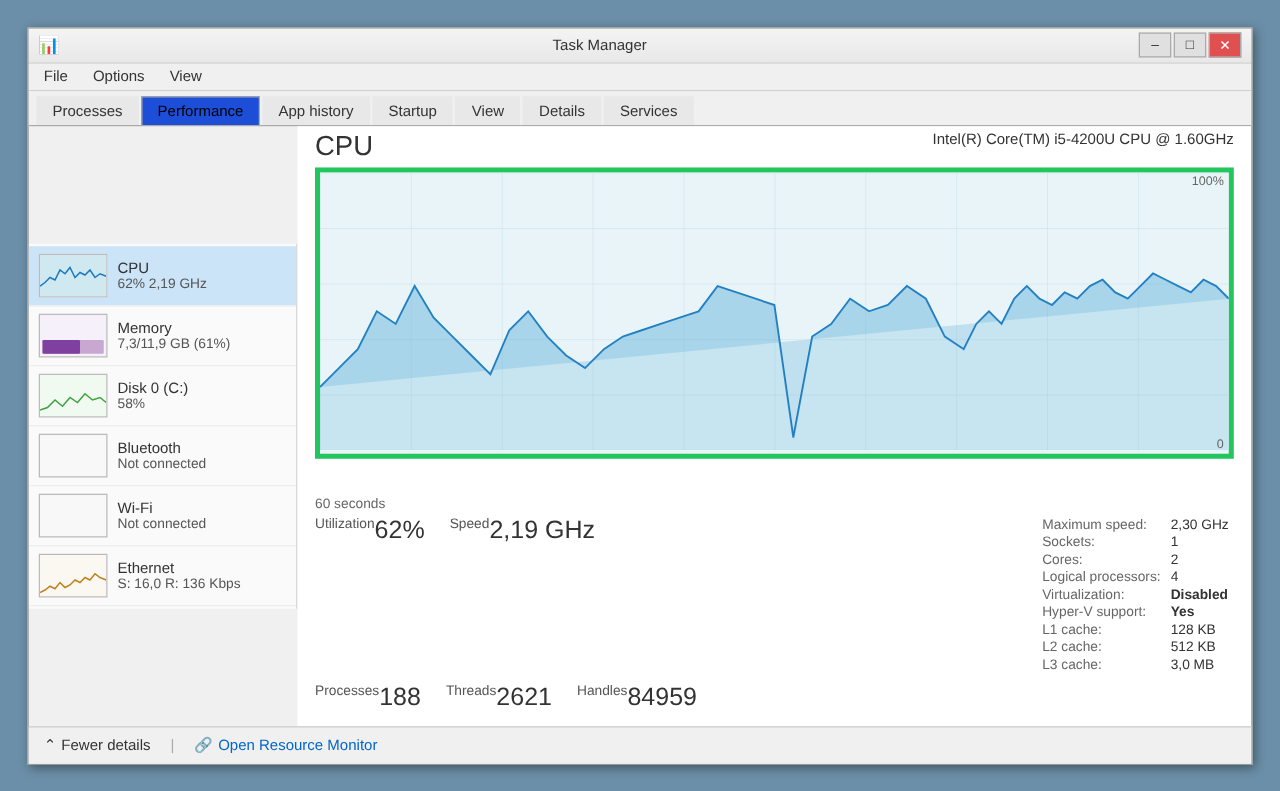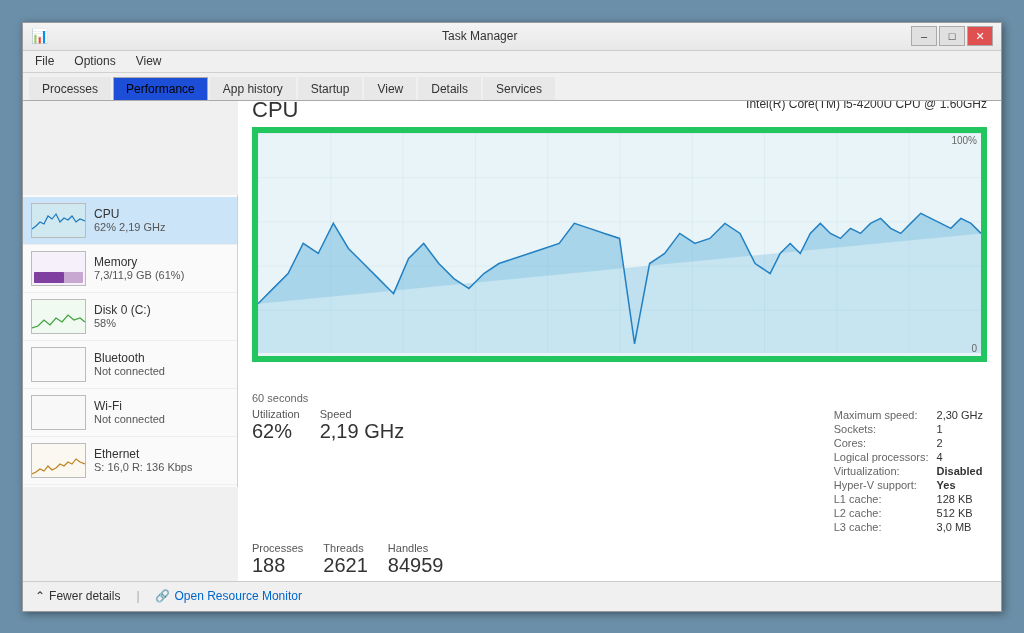--- a/index.html
+++ b/index.html
@@ -165,21 +165,21 @@
       color: #333;
       text-align: right;
     }
     .chart-label {
       font-size: 11px;
       color: #666;
       margin-bottom: 2px;
     }
     .chart-container {
       flex: 1;
-      border: 6px solid #22c55e;
+      border: 4px solid #22c55e;
       background: #e8f4f8;
       position: relative;
       margin-bottom: 6px;
     }
     .chart-y-max {
       position: absolute;
       right: 4px;
       top: 2px;
       font-size: 10px;
       color: #666;
@@ -197,21 +197,20 @@
       margin-bottom: 4px;
       margin-top: 24px;
     }
     .stats-row {
       display: flex;
       gap: 20px;
       margin-bottom: 8px;
     }
     .stat-block {
       display: flex;
-      flex-direction: column;
     }
     .stat-label {
       font-size: 11px;
       color: #555;
     }
     .stat-value {
       font-size: 20px;
       font-weight: 300;
       color: #333;
       line-height: 1.1;

